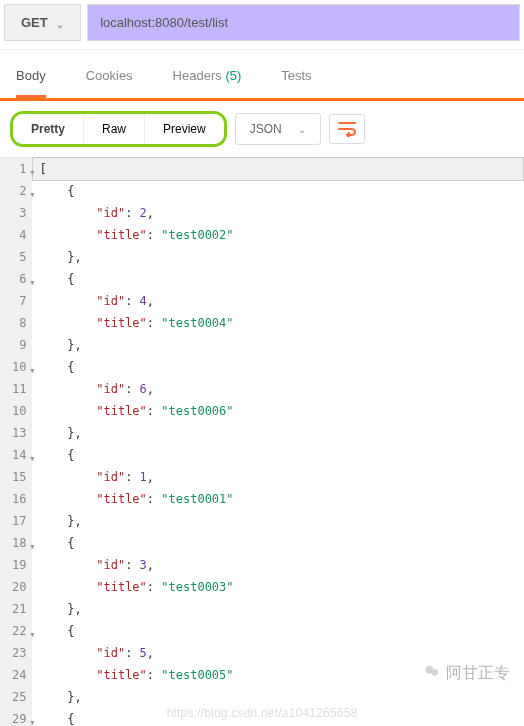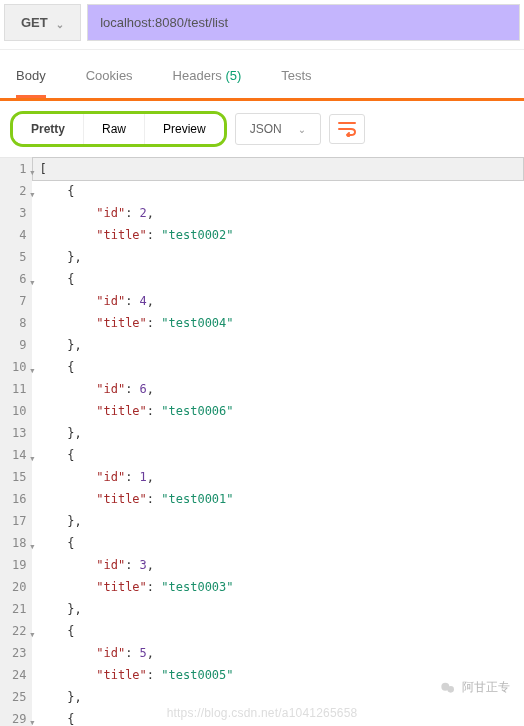--- a/index.html
+++ b/index.html
@@ -23,21 +23,21 @@
 .code-area { display: flex; font-family: Consolas, Monaco, monospace; font-size: 12px; border-top: 1px solid #e8e8e8; }
 .gutter { background: #f0f0f0; text-align: right; user-select: none; }
 .gutter .ln { padding: 1px 6px 1px 12px; color: #888; line-height: 20px; font-size: 12px; position: relative; }
 .gutter .ln.fold::after { content: '▼'; font-size: 7px; color: #999; position: absolute; right: -2px; top: 5px; }
 .code { flex: 1; }
 .line { padding: 1px 0 1px 6px; line-height: 20px; white-space: pre; color: #333; }
 .line.active { background: #f0f0f0; border: 1px solid #ccc; margin: -1px 0; }
 .key { color: #a52a2a; }
 .num { color: #6a3d9a; }
 .str { color: #1a8f6a; }
-.watermark-br { position: fixed; right: 14px; bottom: 30px; font-size: 12px; color: #aaa; display: flex; align-items: flex-end; gap: 6px; opacity: 0.85; }
+.watermark-br { position: fixed; right: 14px; bottom: 42px; font-size: 16px; color: #aaa; display: flex; align-items: flex-start; gap: 6px; opacity: 0.85; }
 .watermark-br .wx { width: 16px; height: 16px; }
 .watermark-b { position: fixed; left: 50%; transform: translateX(-50%); bottom: 6px; font-size: 12px; color: #ddd; letter-spacing: 0.2px; }
 </style>
 </head>
 <body>
 
 <div class="topbar">
   <div class="method-btn">
     <span>GET</span>
     <span class="chev">⌄</span>

